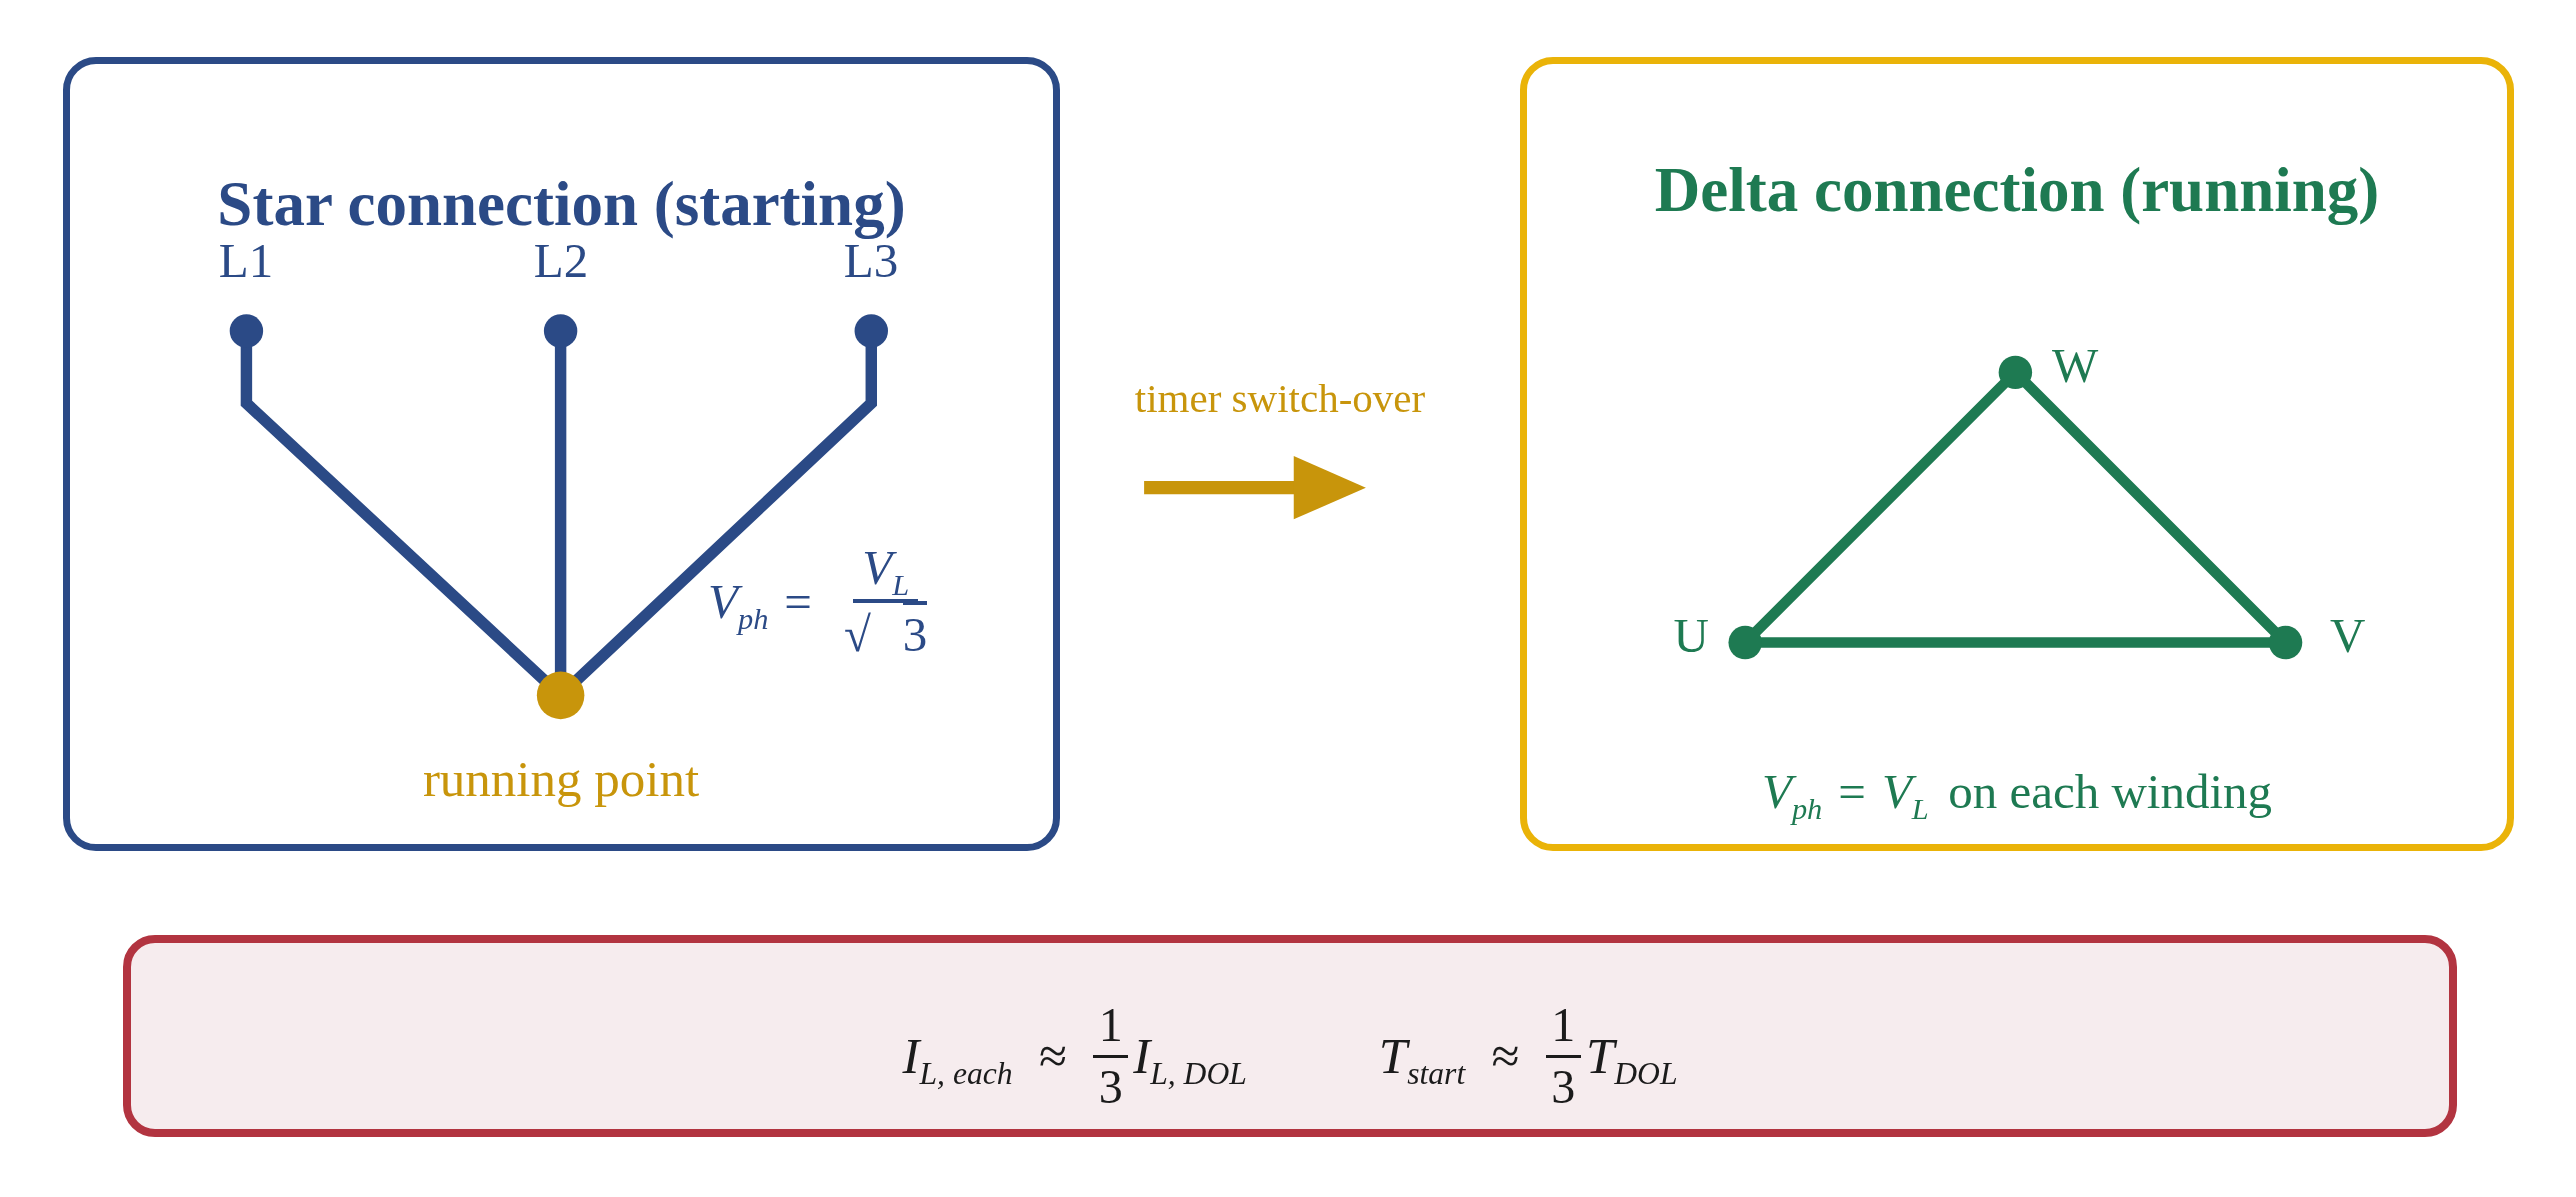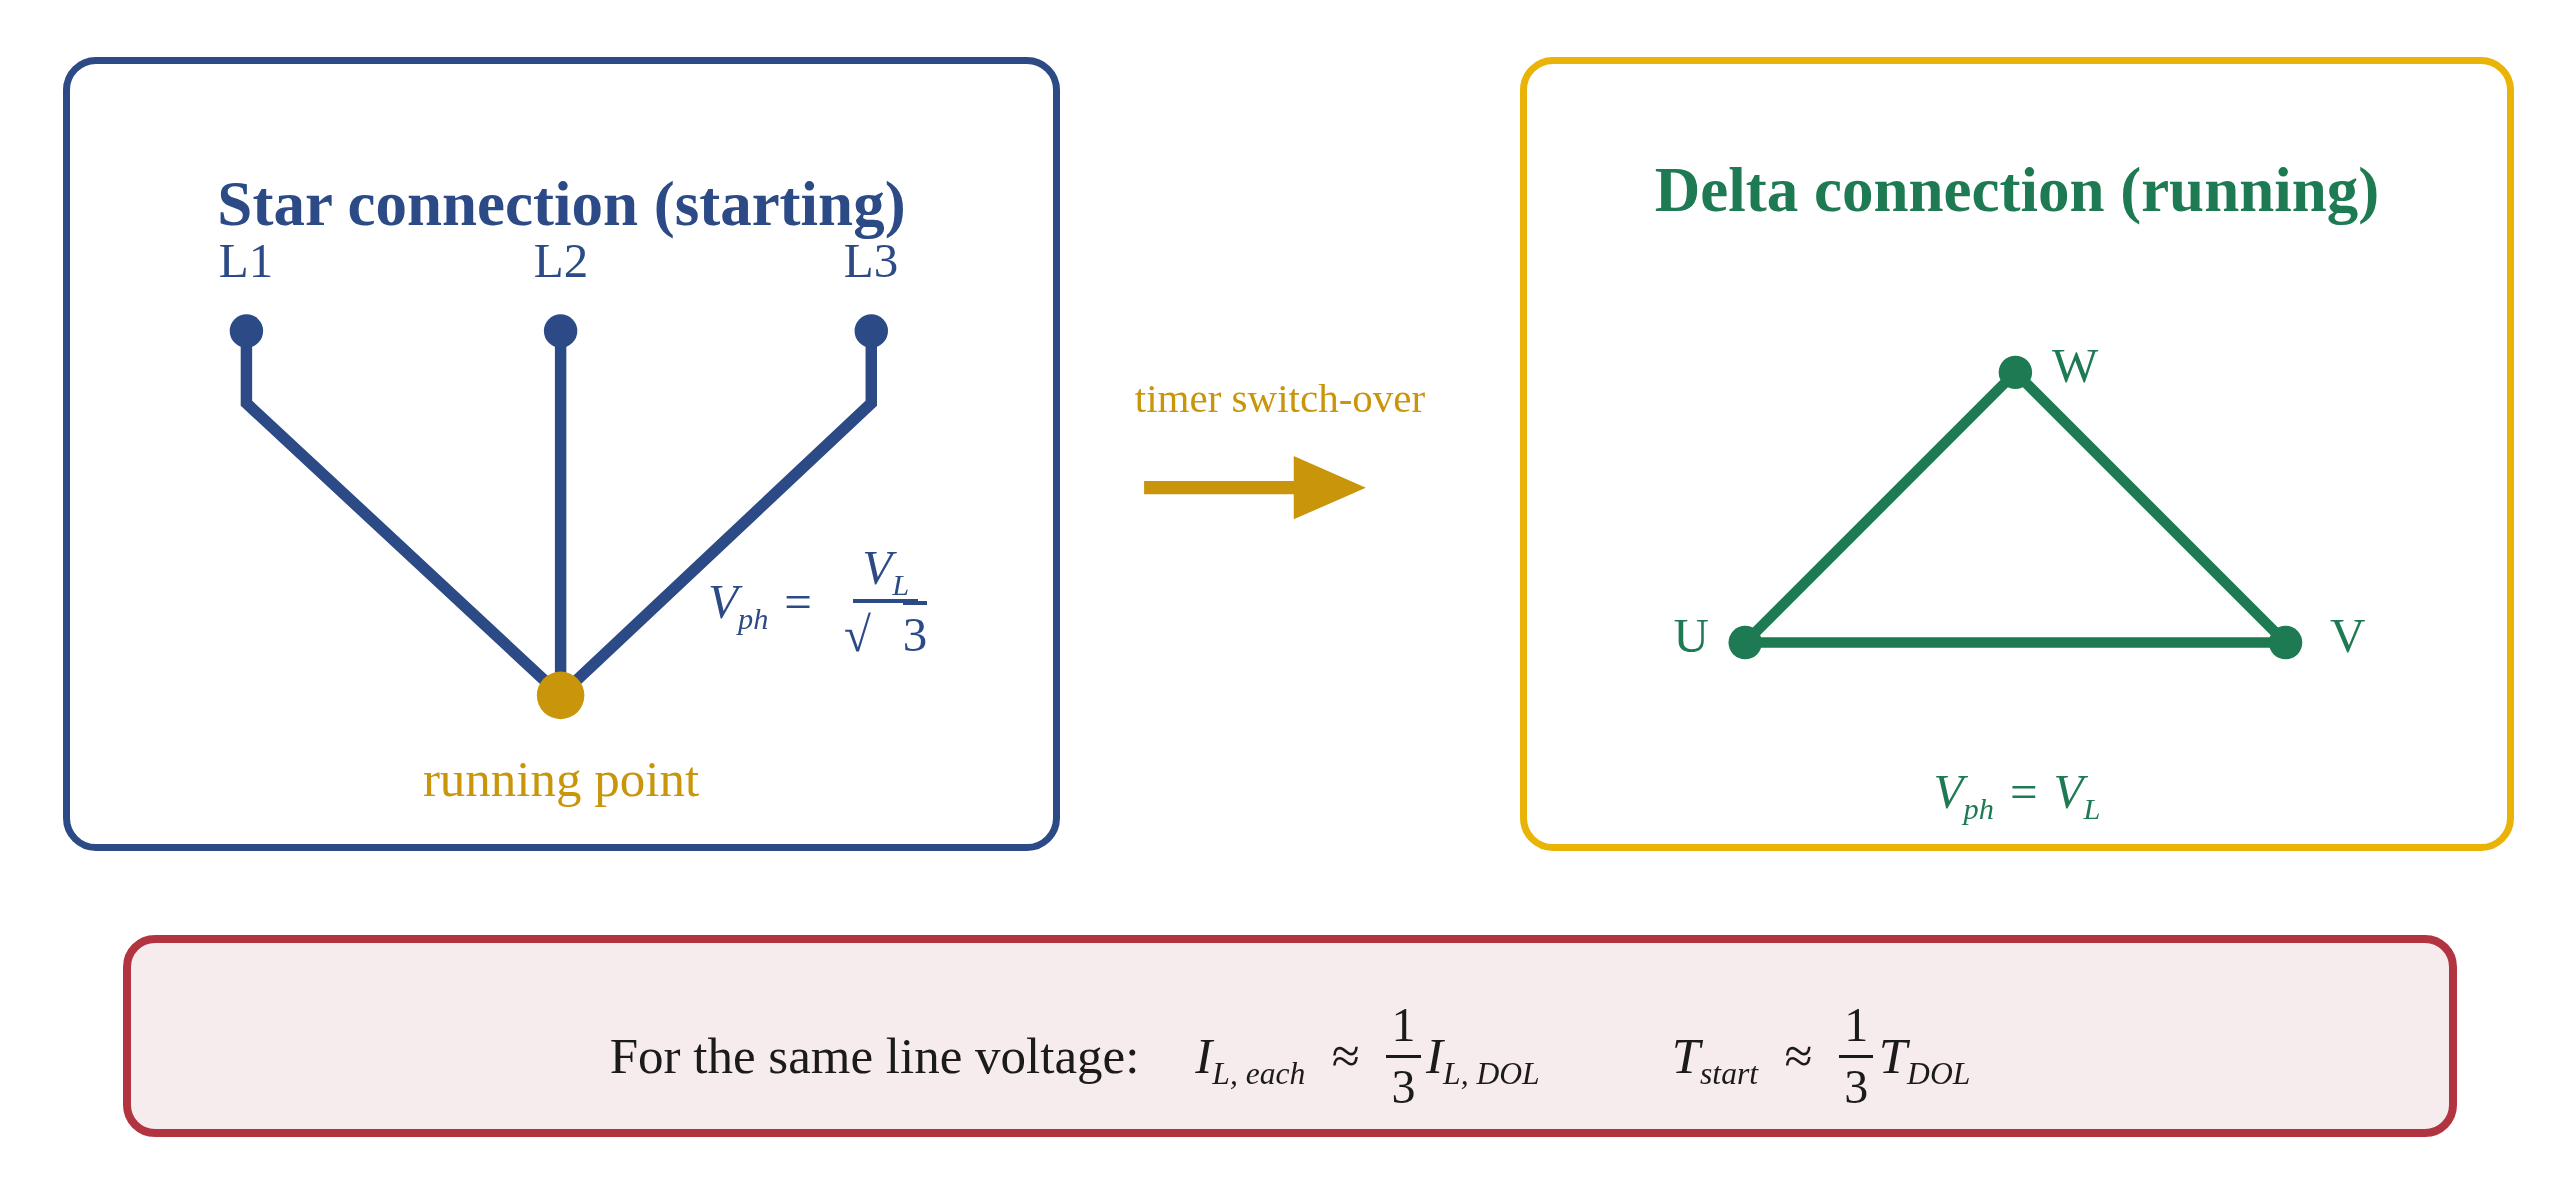--- a/index.html
+++ b/index.html
@@ -130,25 +130,25 @@
   <div id="transition-label">timer switch-over</div>
 
   <div class="node-label green-label" style="left:1630px;top:611px;width:79px;text-align:right;">U</div>
   <div class="node-label green-label" style="left:2330px;top:611px;">V</div>
   <div class="node-label green-label" style="left:2052px;top:341px;">W</div>
 
   <div id="delta-formula" class="math">
     <span class="atom"><span class="mi">V</span><sub>ph</sub></span>
     <span class="mo">=</span>
     <span class="atom"><span class="mi">V</span><sub>L</sub></span>
+    <span class="suffix">on each winding</span>
   </div>
 
   <div id="summary-panel" class="panel">
     <div id="summary-formula" class="math">
-      <span class="prefix">For the same line voltage:</span>
 
       <span class="atom"><span class="mi">I</span><sub>L, each</sub></span>
       <span class="approx">≈</span>
       <span class="frac">
         <span class="num">1</span>
         <span class="den">3</span>
       </span>
       <span class="atom"><span class="mi">I</span><sub>L, DOL</sub></span>
 
       <span class="gap"></span>

